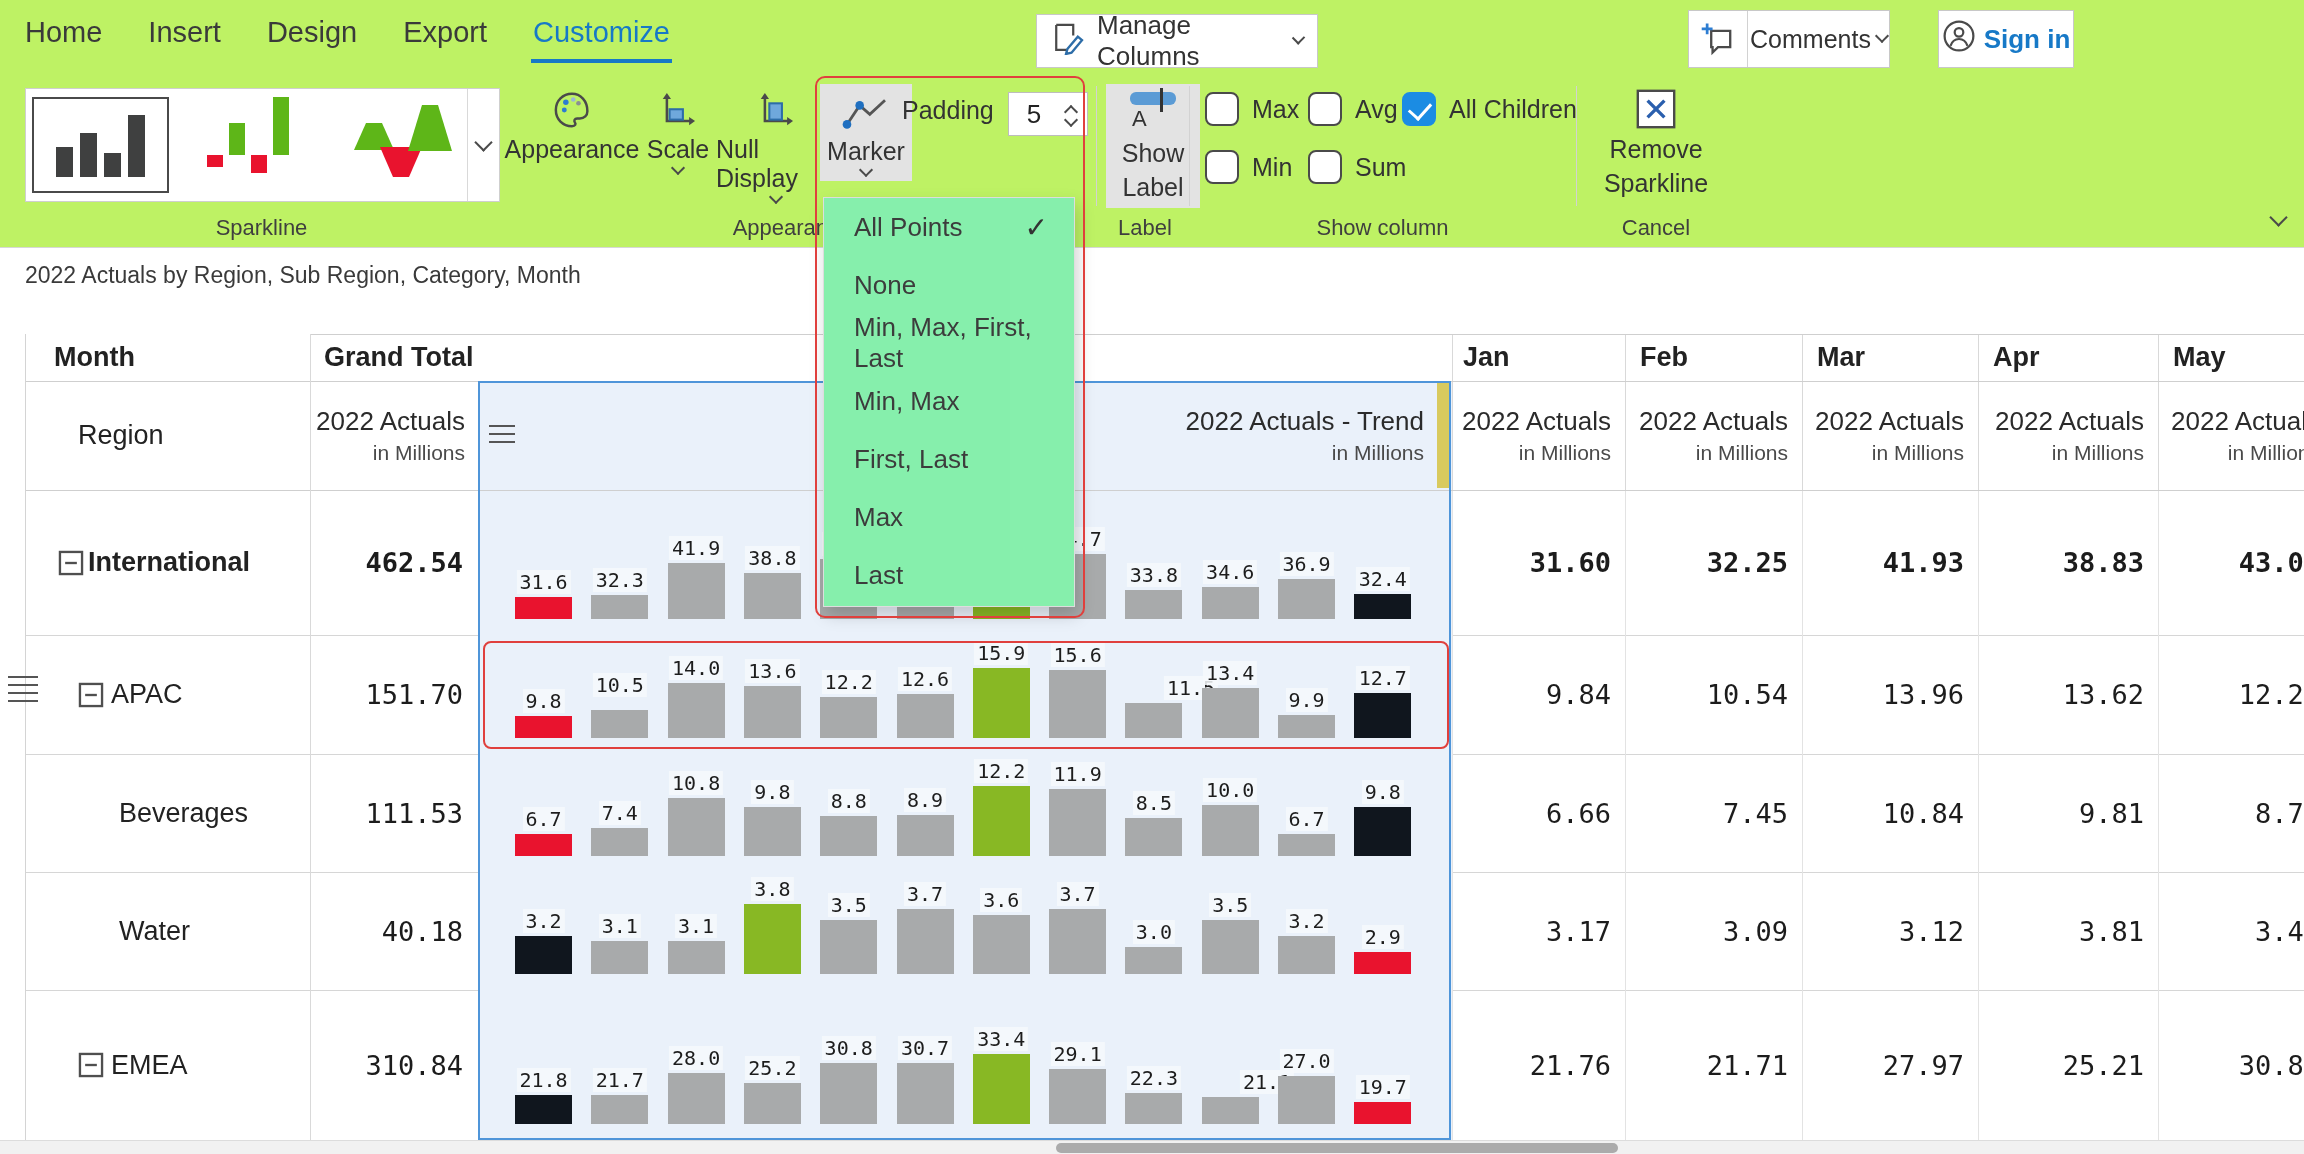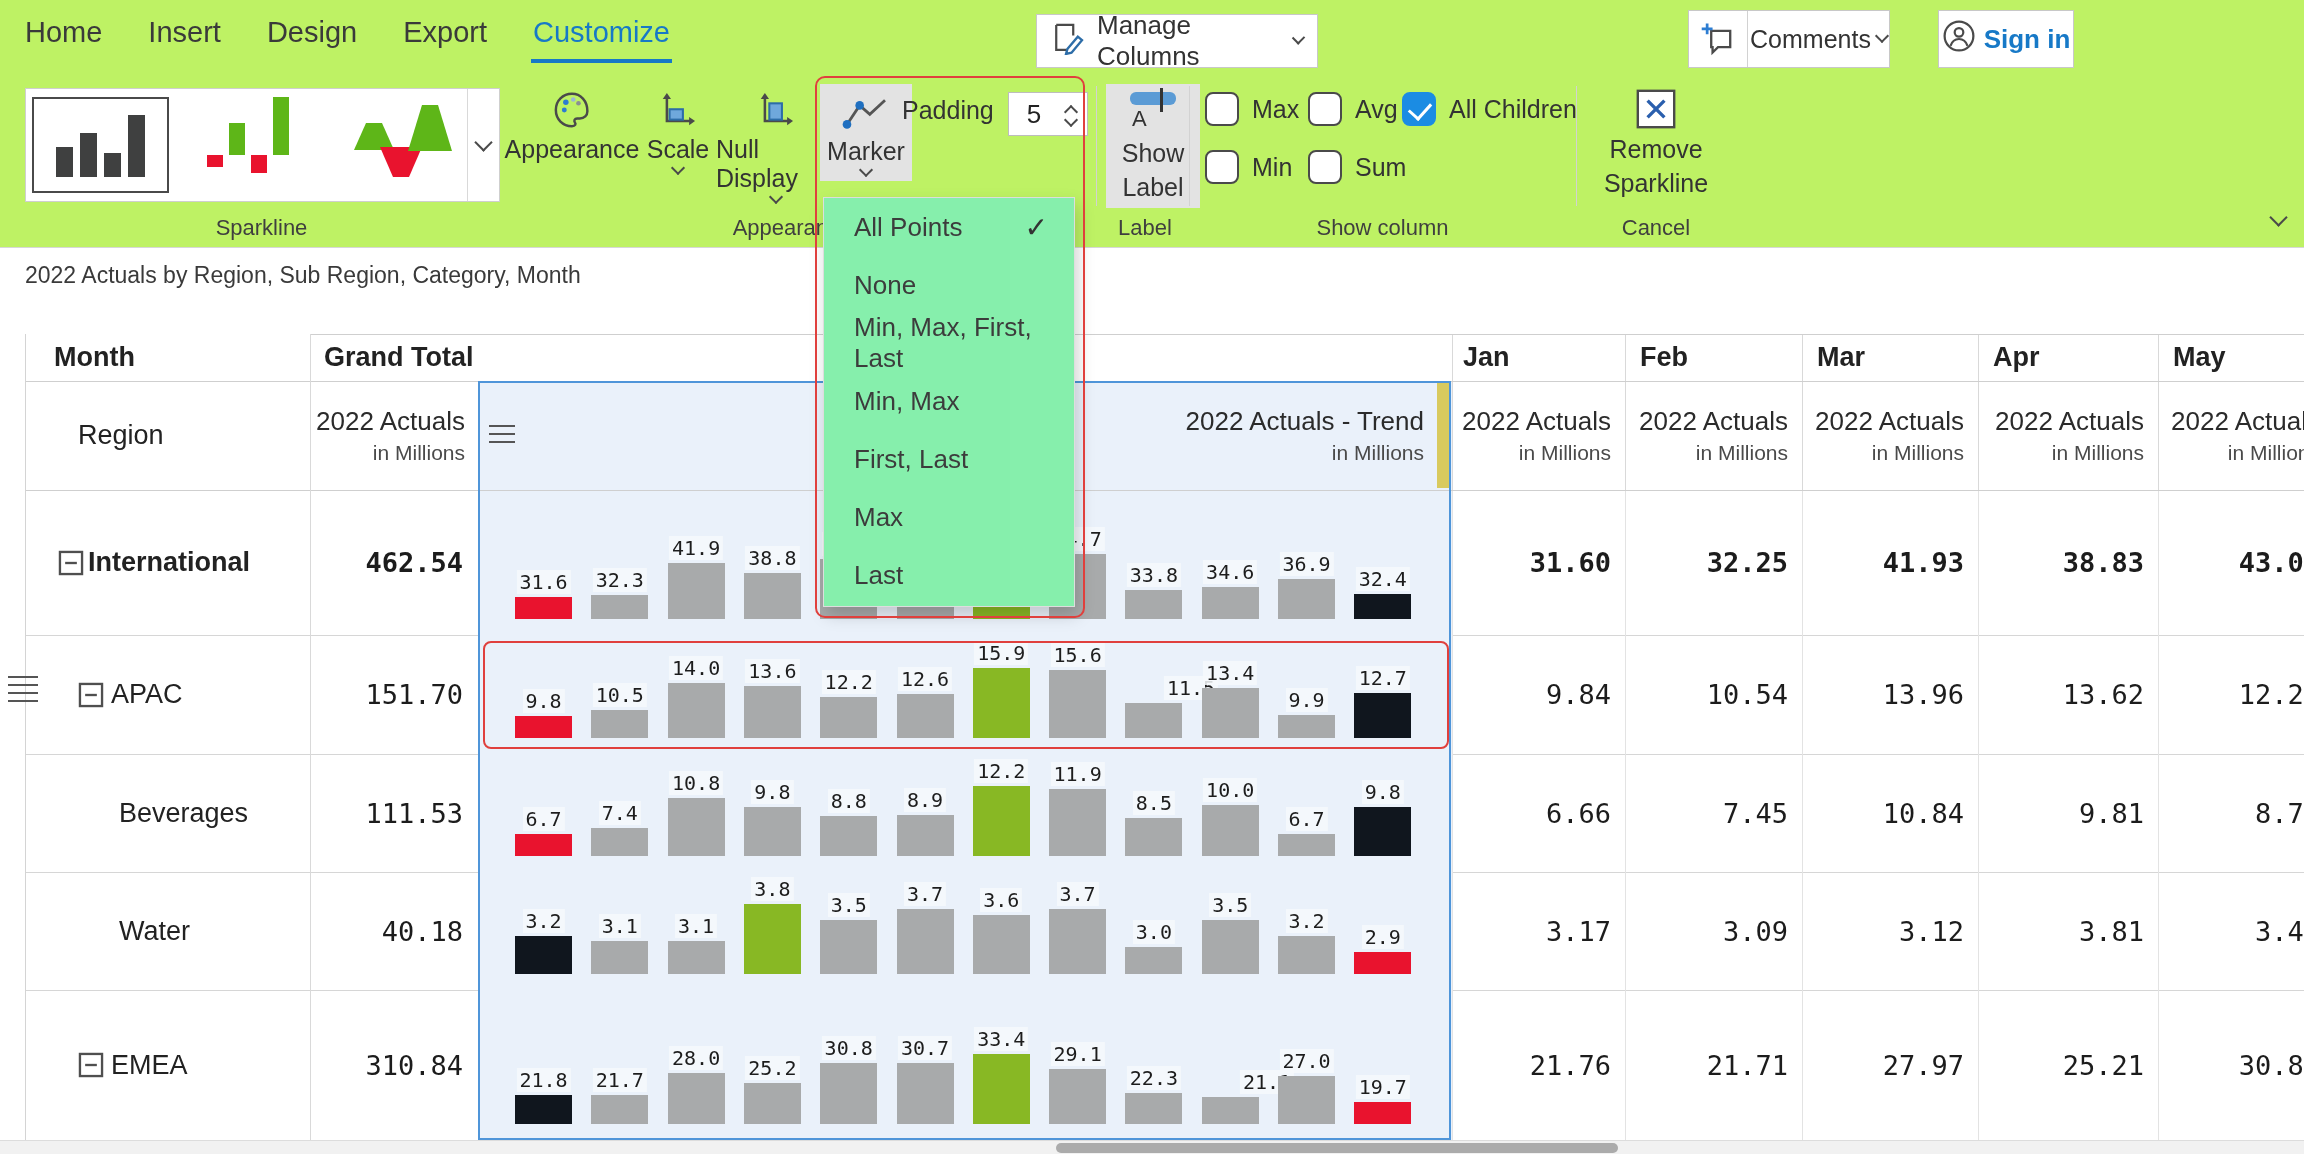--- a/index.html
+++ b/index.html
@@ -455,21 +455,21 @@
           <span>APAC</span>
         </div>
       </div>
       <div class="cell gtcell" style="left: 284px; top: 301px; width: 169px; height: 119px;">
         <span class="num">151.70</span>
       </div>
       <div class="cell sparkcell" style="left: 453px; top: 301px; width: 973px; height: 119px;">
         <div class="sbar" style="left: 36px; bottom: 16px; width: 57px; height: 22px; background: var(--bar-red);"></div>
         <span class="sbarlbl" style="left: 64.5px; bottom: 41px;">9.8</span>
         <div class="sbar" style="left: 112.3px; bottom: 16px; width: 57px; height: 28px; background: var(--bar-gray);"></div>
-        <span class="sbarlbl" style="left: 140.8px; bottom: 47px;">10.5</span>
+        <span class="sbarlbl" style="left: 140.8px; bottom: 57px;">10.5</span>
         <div class="sbar" style="left: 188.6px; bottom: 16px; width: 57px; height: 55px; background: var(--bar-gray);"></div>
         <span class="sbarlbl" style="left: 217.1px; bottom: 74px;">14.0</span>
         <div class="sbar" style="left: 264.9px; bottom: 16px; width: 57px; height: 52px; background: var(--bar-gray);"></div>
         <span class="sbarlbl" style="left: 293.4px; bottom: 71px;">13.6</span>
         <div class="sbar" style="left: 341.2px; bottom: 16px; width: 57px; height: 41px; background: var(--bar-gray);"></div>
         <span class="sbarlbl" style="left: 369.7px; bottom: 60px;">12.2</span>
         <div class="sbar" style="left: 417.5px; bottom: 16px; width: 57px; height: 44px; background: var(--bar-gray);"></div>
         <span class="sbarlbl" style="left: 446px; bottom: 63px;">12.6</span>
         <div class="sbar" style="left: 493.8px; bottom: 16px; width: 57px; height: 70px; background: var(--bar-green);"></div>
         <span class="sbarlbl" style="left: 522.3px; bottom: 89px;">15.9</span>

